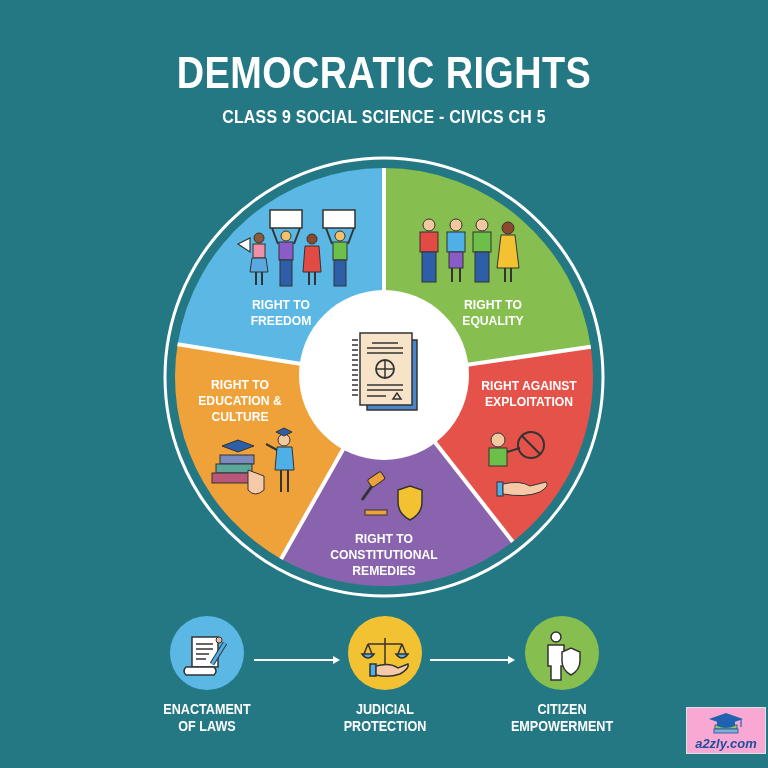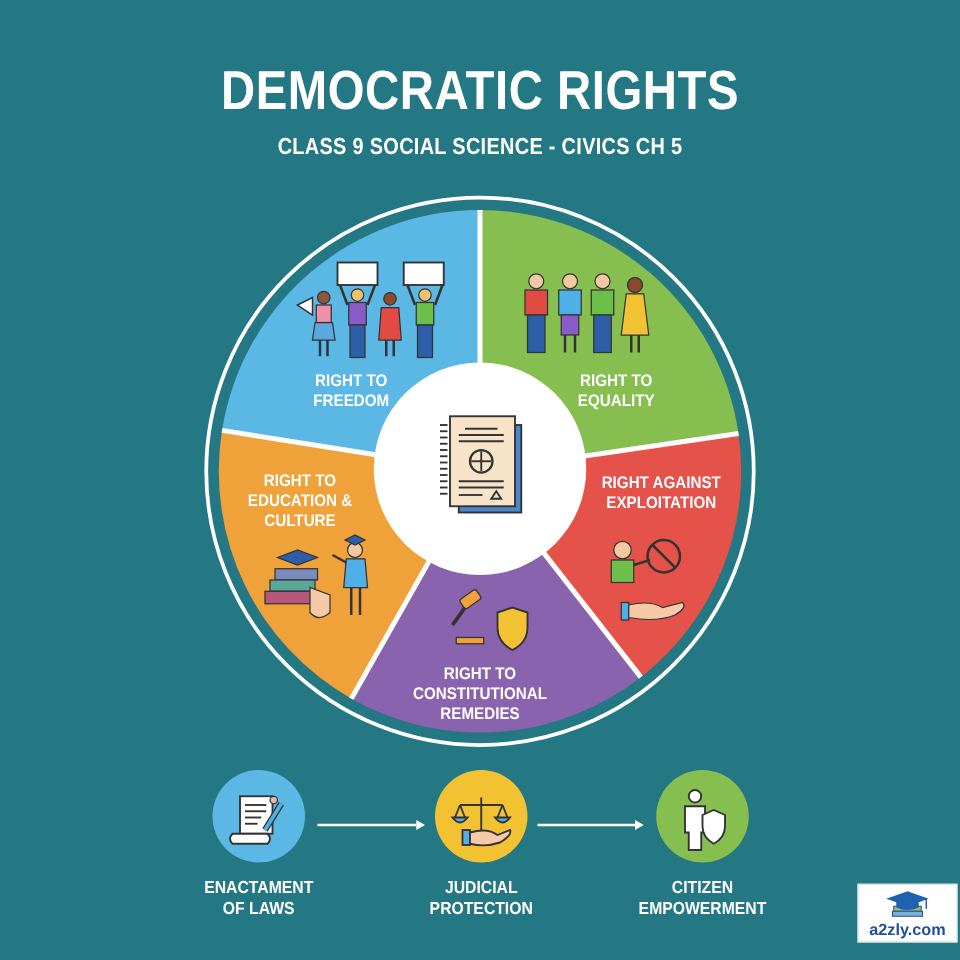--- a/index.html
+++ b/index.html
@@ -27,21 +27,21 @@
     font-size: 13.5px; line-height: 16px; text-align: center;
     white-space: pre-line; transform: scaleX(0.9);
   }
   .flow-label {
     position: absolute; color: #ffffff; font-weight: bold;
     font-size: 14px; line-height: 17px; text-align: center;
     white-space: pre-line; transform: scaleX(0.9);
   }
   .logo {
     position: absolute; left: 686px; top: 707px; width: 78px; height: 45px;
-    background: #ffffff; border: 1px solid #d9e2e6;
+    background: #f9a8d4; border: 1px solid #d9e2e6; font-style: italic;
   }
   .logo-text {
     position: absolute; left: 0; bottom: 2px; width: 100%;
     text-align: center; color: #1f4e9c; font-weight: bold; font-size: 13px;
   }
 </style>
 </head>
 <body>
 
 <div class="title">DEMOCRATIC RIGHTS</div>

